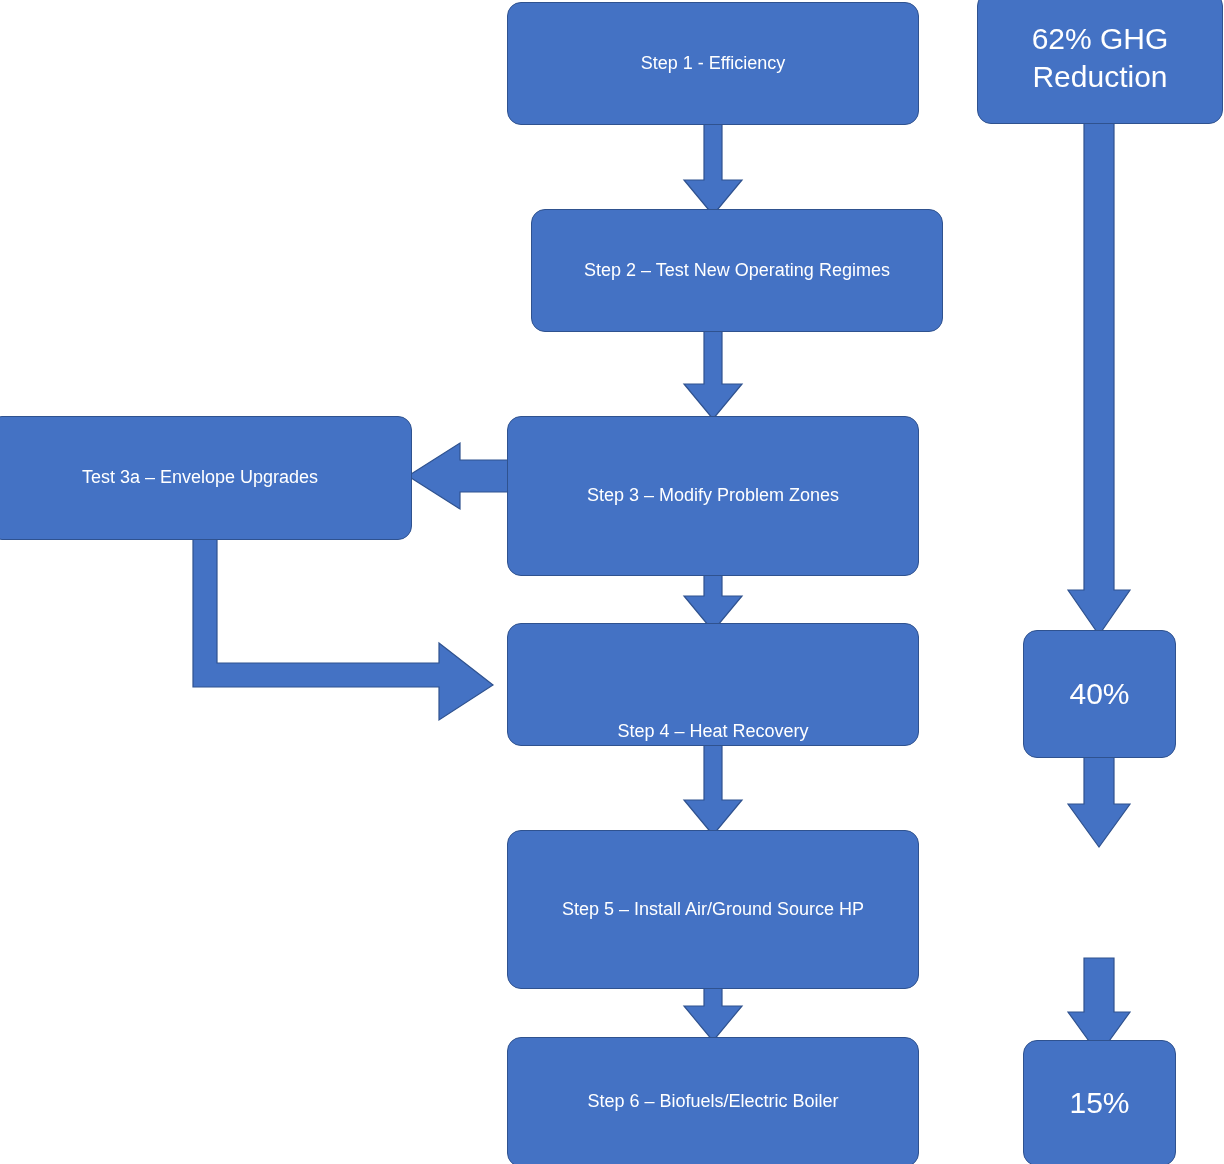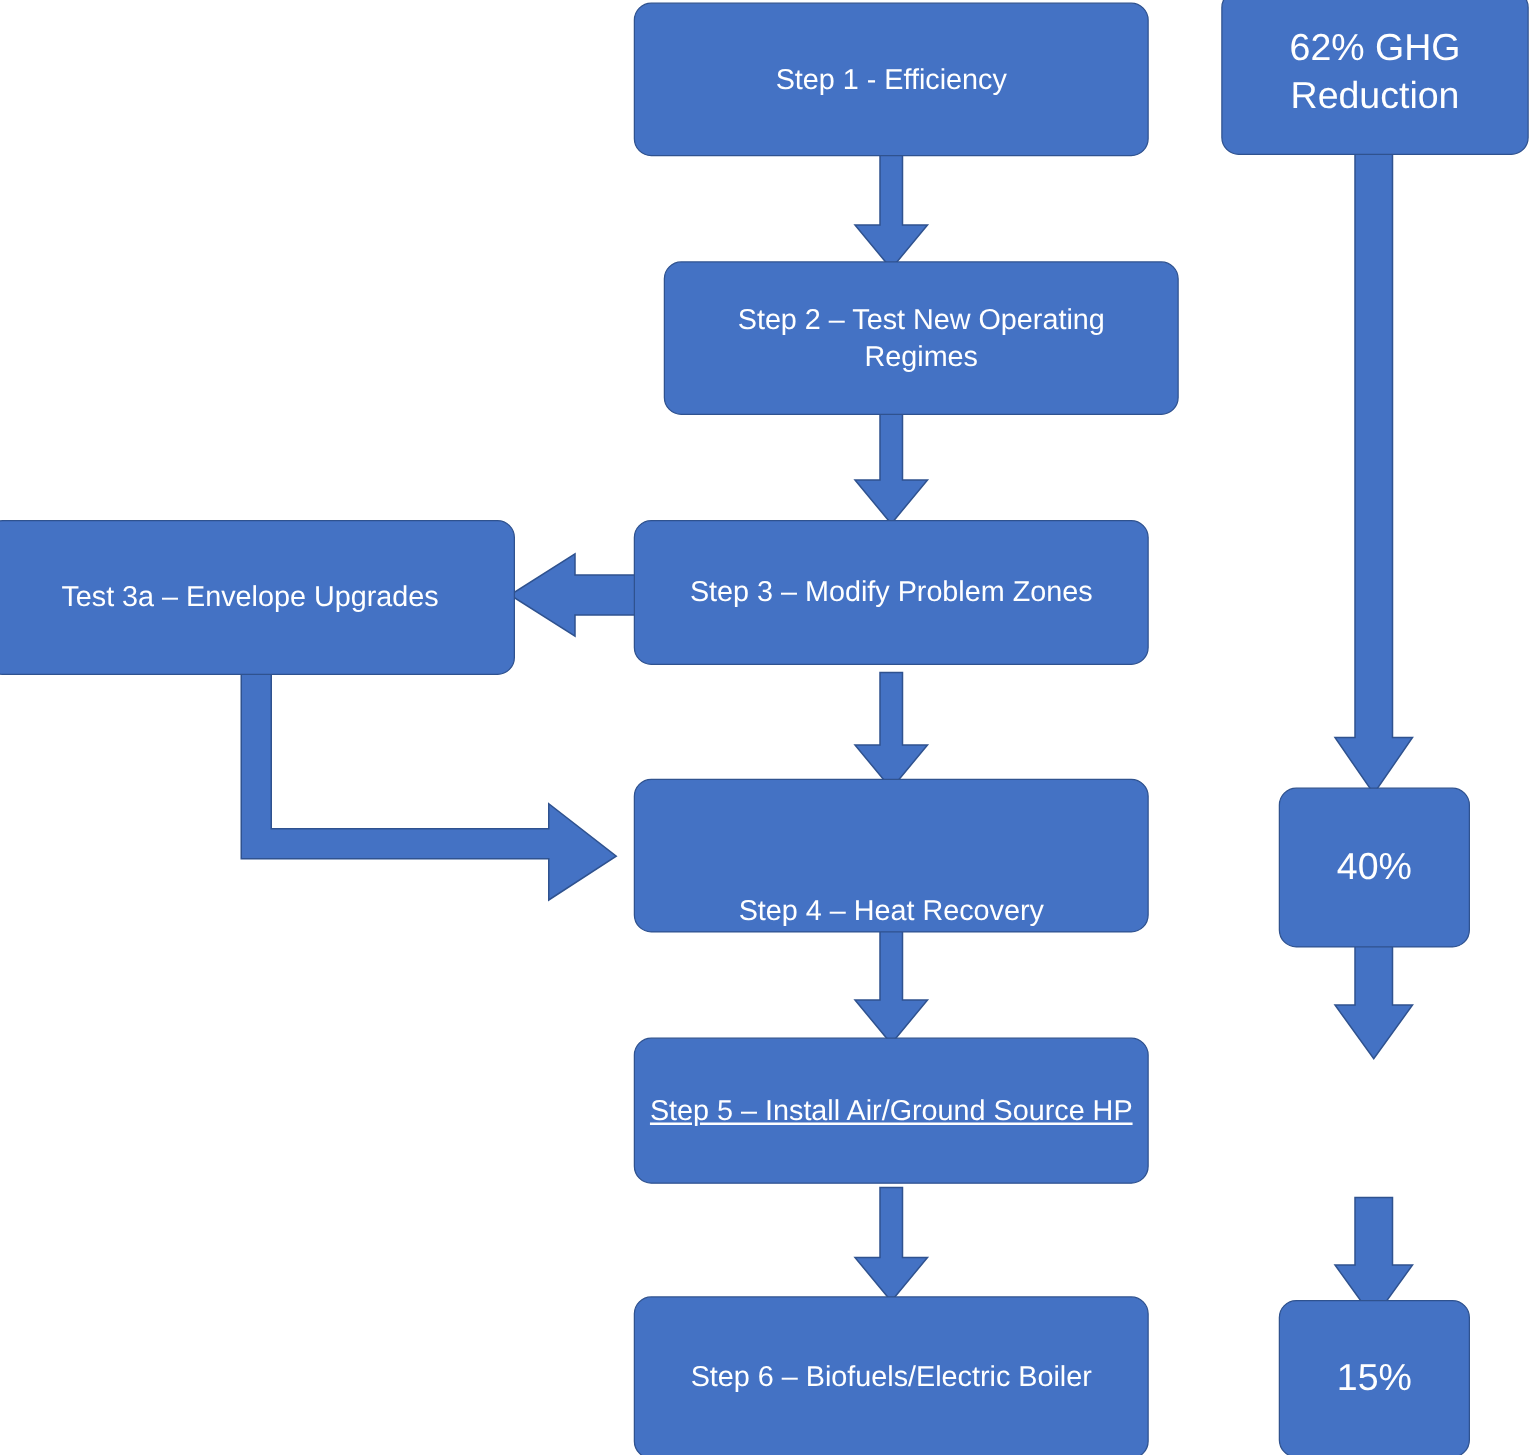--- a/index.html
+++ b/index.html
@@ -31,21 +31,21 @@
     justify-content: center;
     text-align: center;
     line-height: 1.28;
     padding: 2px 10px;
     z-index: 5;
   }
   .node-label {
     display: block;
     width: 100%;
   }
-  .flow-node  { font-size: 23px; }
+  .flow-node  { font-size: 18px; }
   .goal-node  { font-size: 30px; }
   .pct-node   { font-size: 30px; }
 
   
   .conn {
     position: absolute;
     z-index: 2;
   }
   .conn svg { display: block; overflow: visible; }
   .arrow-fill { fill: #4472C4; stroke: #2F528F; stroke-width: 1.2; }
@@ -117,33 +117,33 @@
   </div>
 
   <div class="node flow-node" style="left:507px; top:2px; width:412px; height:123px;">
     <span class="node-label">Step 1 - Efficiency</span>
   </div>
 
   <div class="node flow-node" style="left:531px; top:209px; width:412px; height:123px;">
     <span class="node-label">Step 2 – Test New Operating Regimes</span>
   </div>
 
-  <div class="node flow-node" style="left:507px; top:416px; width:412px; height:116px;">
+  <div class="node flow-node" style="left:507px; top:416px; width:412px; height:160px;">
     <span class="node-label">Step 3 – Modify Problem Zones</span>
   </div>
 
   <div class="node flow-node" style="left:-12px; top:416px; width:424px; height:124px;">
     <span class="node-label">Test 3a – Envelope Upgrades</span>
   </div>
 
   <div class="node flow-node" style="left:507px; top:623px; width:412px; height:123px;align-items:flex-end;">
     <span class="node-label">Step 4 – Heat Recovery</span>
   </div>
 
-  <div class="node flow-node" style="left:507px; top:830px; width:412px; height:117px;text-decoration:underline;">
+  <div class="node flow-node" style="left:507px; top:830px; width:412px; height:159px;">
     <span class="node-label">Step 5 – Install Air/Ground Source HP</span>
   </div>
 
   <div class="node flow-node" style="left:507px; top:1037px; width:412px; height:130px;">
     <span class="node-label">Step 6 – Biofuels/Electric Boiler</span>
   </div>
 
   <div class="node goal-node" style="left:977px; top:-8px; width:246px; height:132px;">
     <span class="node-label">62% GHG Reduction</span>
   </div>

